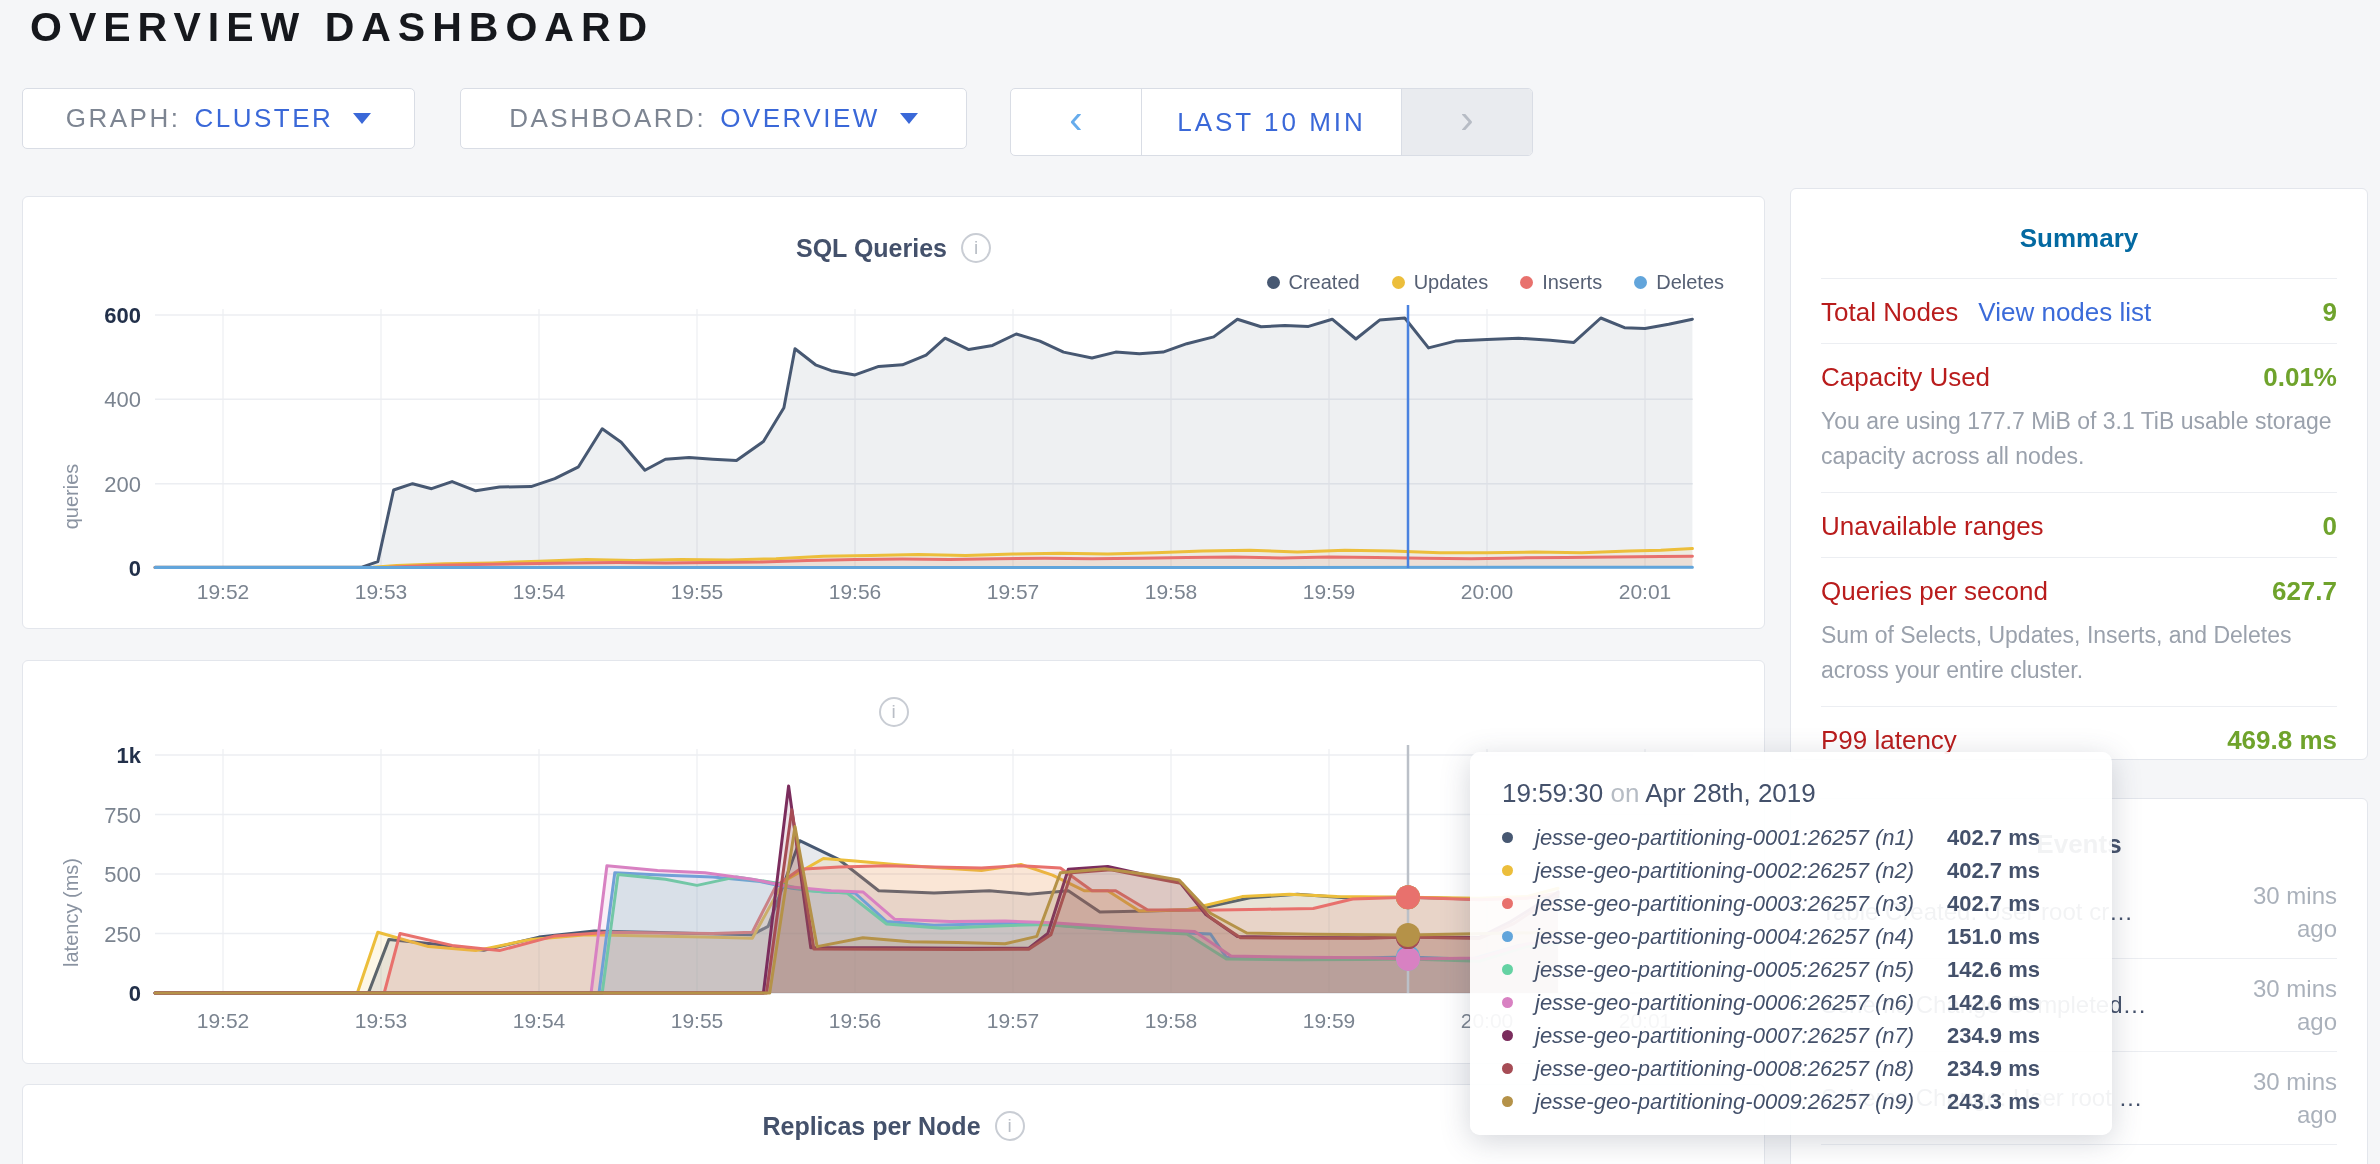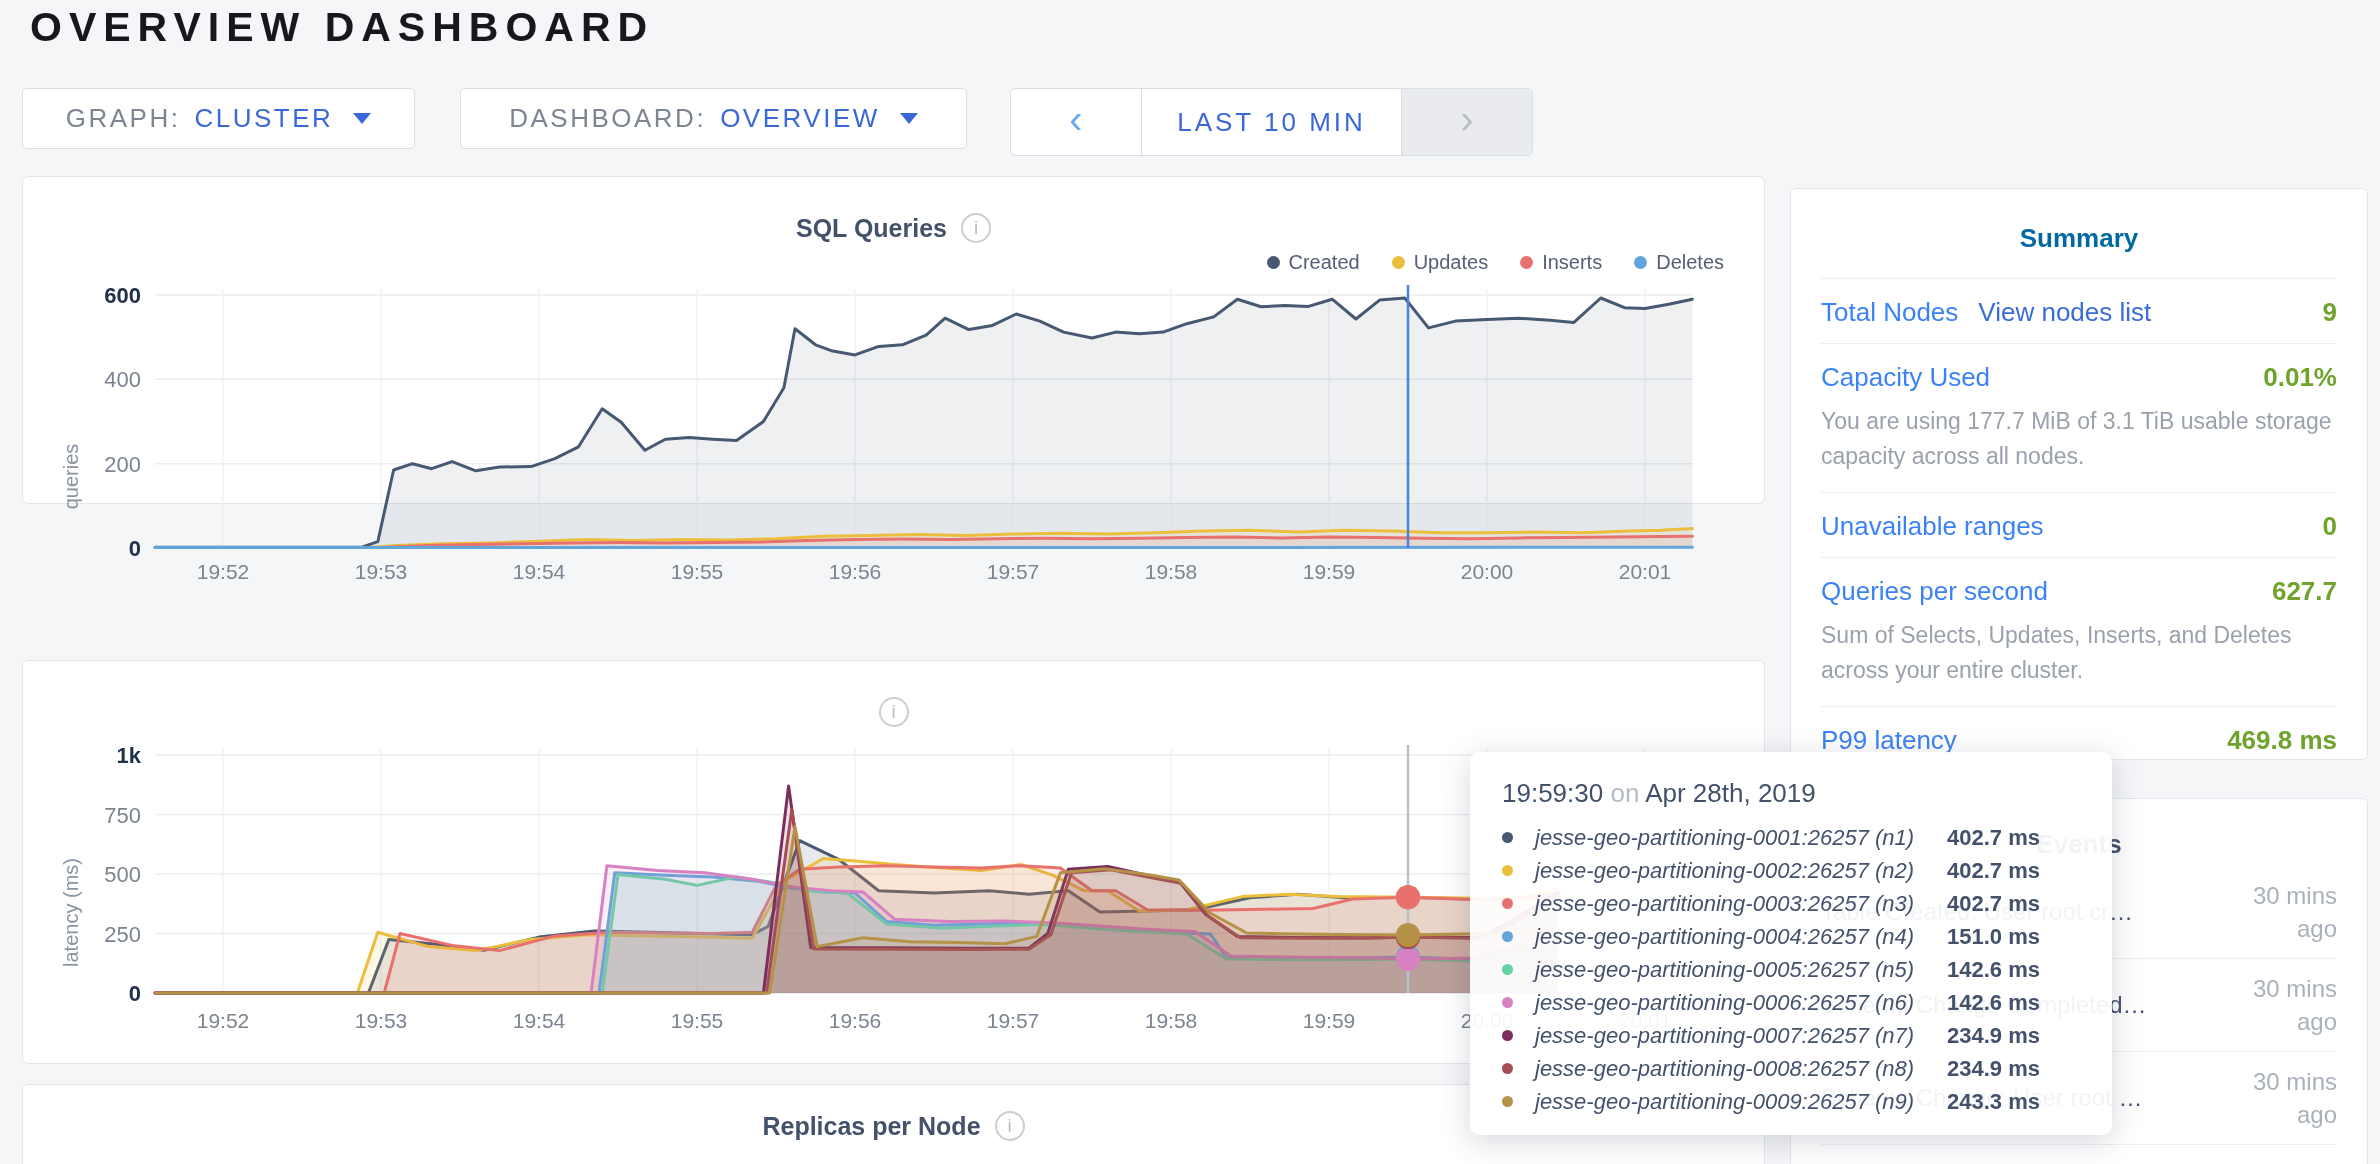--- a/index.html
+++ b/index.html
@@ -32,21 +32,21 @@
     display:flex;box-sizing:border-box;overflow:hidden;
   }
   #time-prev{width:130px;display:flex;align-items:center;justify-content:center;
     border-right:1.5px solid #d9dde5;color:#66acec;font-size:40px;cursor:pointer;padding-bottom:6px;}
   #time-label{flex:1;display:flex;align-items:center;justify-content:center;
     color:#3a68d8;font-size:26px;letter-spacing:3px;cursor:pointer;}
   #time-next{width:130px;display:flex;align-items:center;justify-content:center;
     border-left:1.5px solid #d9dde5;background:#e9ebef;color:#b7bcc5;font-size:40px;padding-bottom:6px;}
   
   .card{position:absolute;background:#fff;border:1.5px solid #e3e6ec;border-radius:6px;box-sizing:border-box;}
-  #card-sql{left:22px;top:176px;width:1743px;height:328px;}
+  #card-sql{left:22px;top:196px;width:1743px;height:433px;}
   #card-latency{left:22px;top:660px;width:1743px;height:404px;}
   #card-replicas{left:22px;top:1084px;width:1743px;height:110px;}
   #card-summary{left:1790px;top:188px;width:578px;height:572px;padding:34px 30px 0;}
   #card-events{left:1790px;top:798px;width:578px;height:446px;padding:30px 30px 0;}
   .chart-title{
     position:absolute;left:0;right:0;top:36px;
     display:flex;align-items:center;justify-content:center;gap:14px;
     font-size:25px;font-weight:700;color:#44516b;
   }
   #card-replicas .chart-title{top:26px;}
@@ -65,21 +65,21 @@
     position:absolute;font-size:20px;color:#8a93a1;text-align:center;
     transform:rotate(-90deg);
   }
   #sql-ylabel{left:-22px;top:288px;width:140px;}
   #lat-ylabel{left:-37px;top:240px;width:170px;}
   
   .sum-title{text-align:center;font-size:26px;font-weight:700;color:#0369a1;margin-bottom:24px;}
   .sum-block{border-top:1.5px solid #eceef2;}
   .sum-block:first-of-type{border-top:none;}
   .sum-row{display:flex;align-items:baseline;padding:18px 0 15px;}
-  .sum-label{font-size:26px;color:#3b82f6;}
+  .sum-label{font-size:26px;color:#b91c1c;}
   .sum-link{font-size:26px;color:#3b6bd9;margin-left:20px;cursor:pointer;}
   .sum-val{margin-left:auto;font-size:26px;font-weight:700;color:#6fa32c;}
   .sum-cap{font-size:23px;color:#9aa1ac;line-height:35px;padding-bottom:18px;margin-top:-4px;}
   
   .ev-title{text-align:center;font-size:26px;font-weight:700;color:#44516b;margin-bottom:6px;}
   .ev-row{display:flex;align-items:center;justify-content:space-between;
     padding:13px 0;border-bottom:1.5px solid #eceef2;}
   .ev-row:last-child{border-bottom:none;}
   .ev-text{font-size:24px;color:#44516b;max-width:386px;white-space:nowrap;overflow:hidden;}
   .ev-ago{font-size:24px;color:#aab1bb;text-align:right;line-height:33px;}

